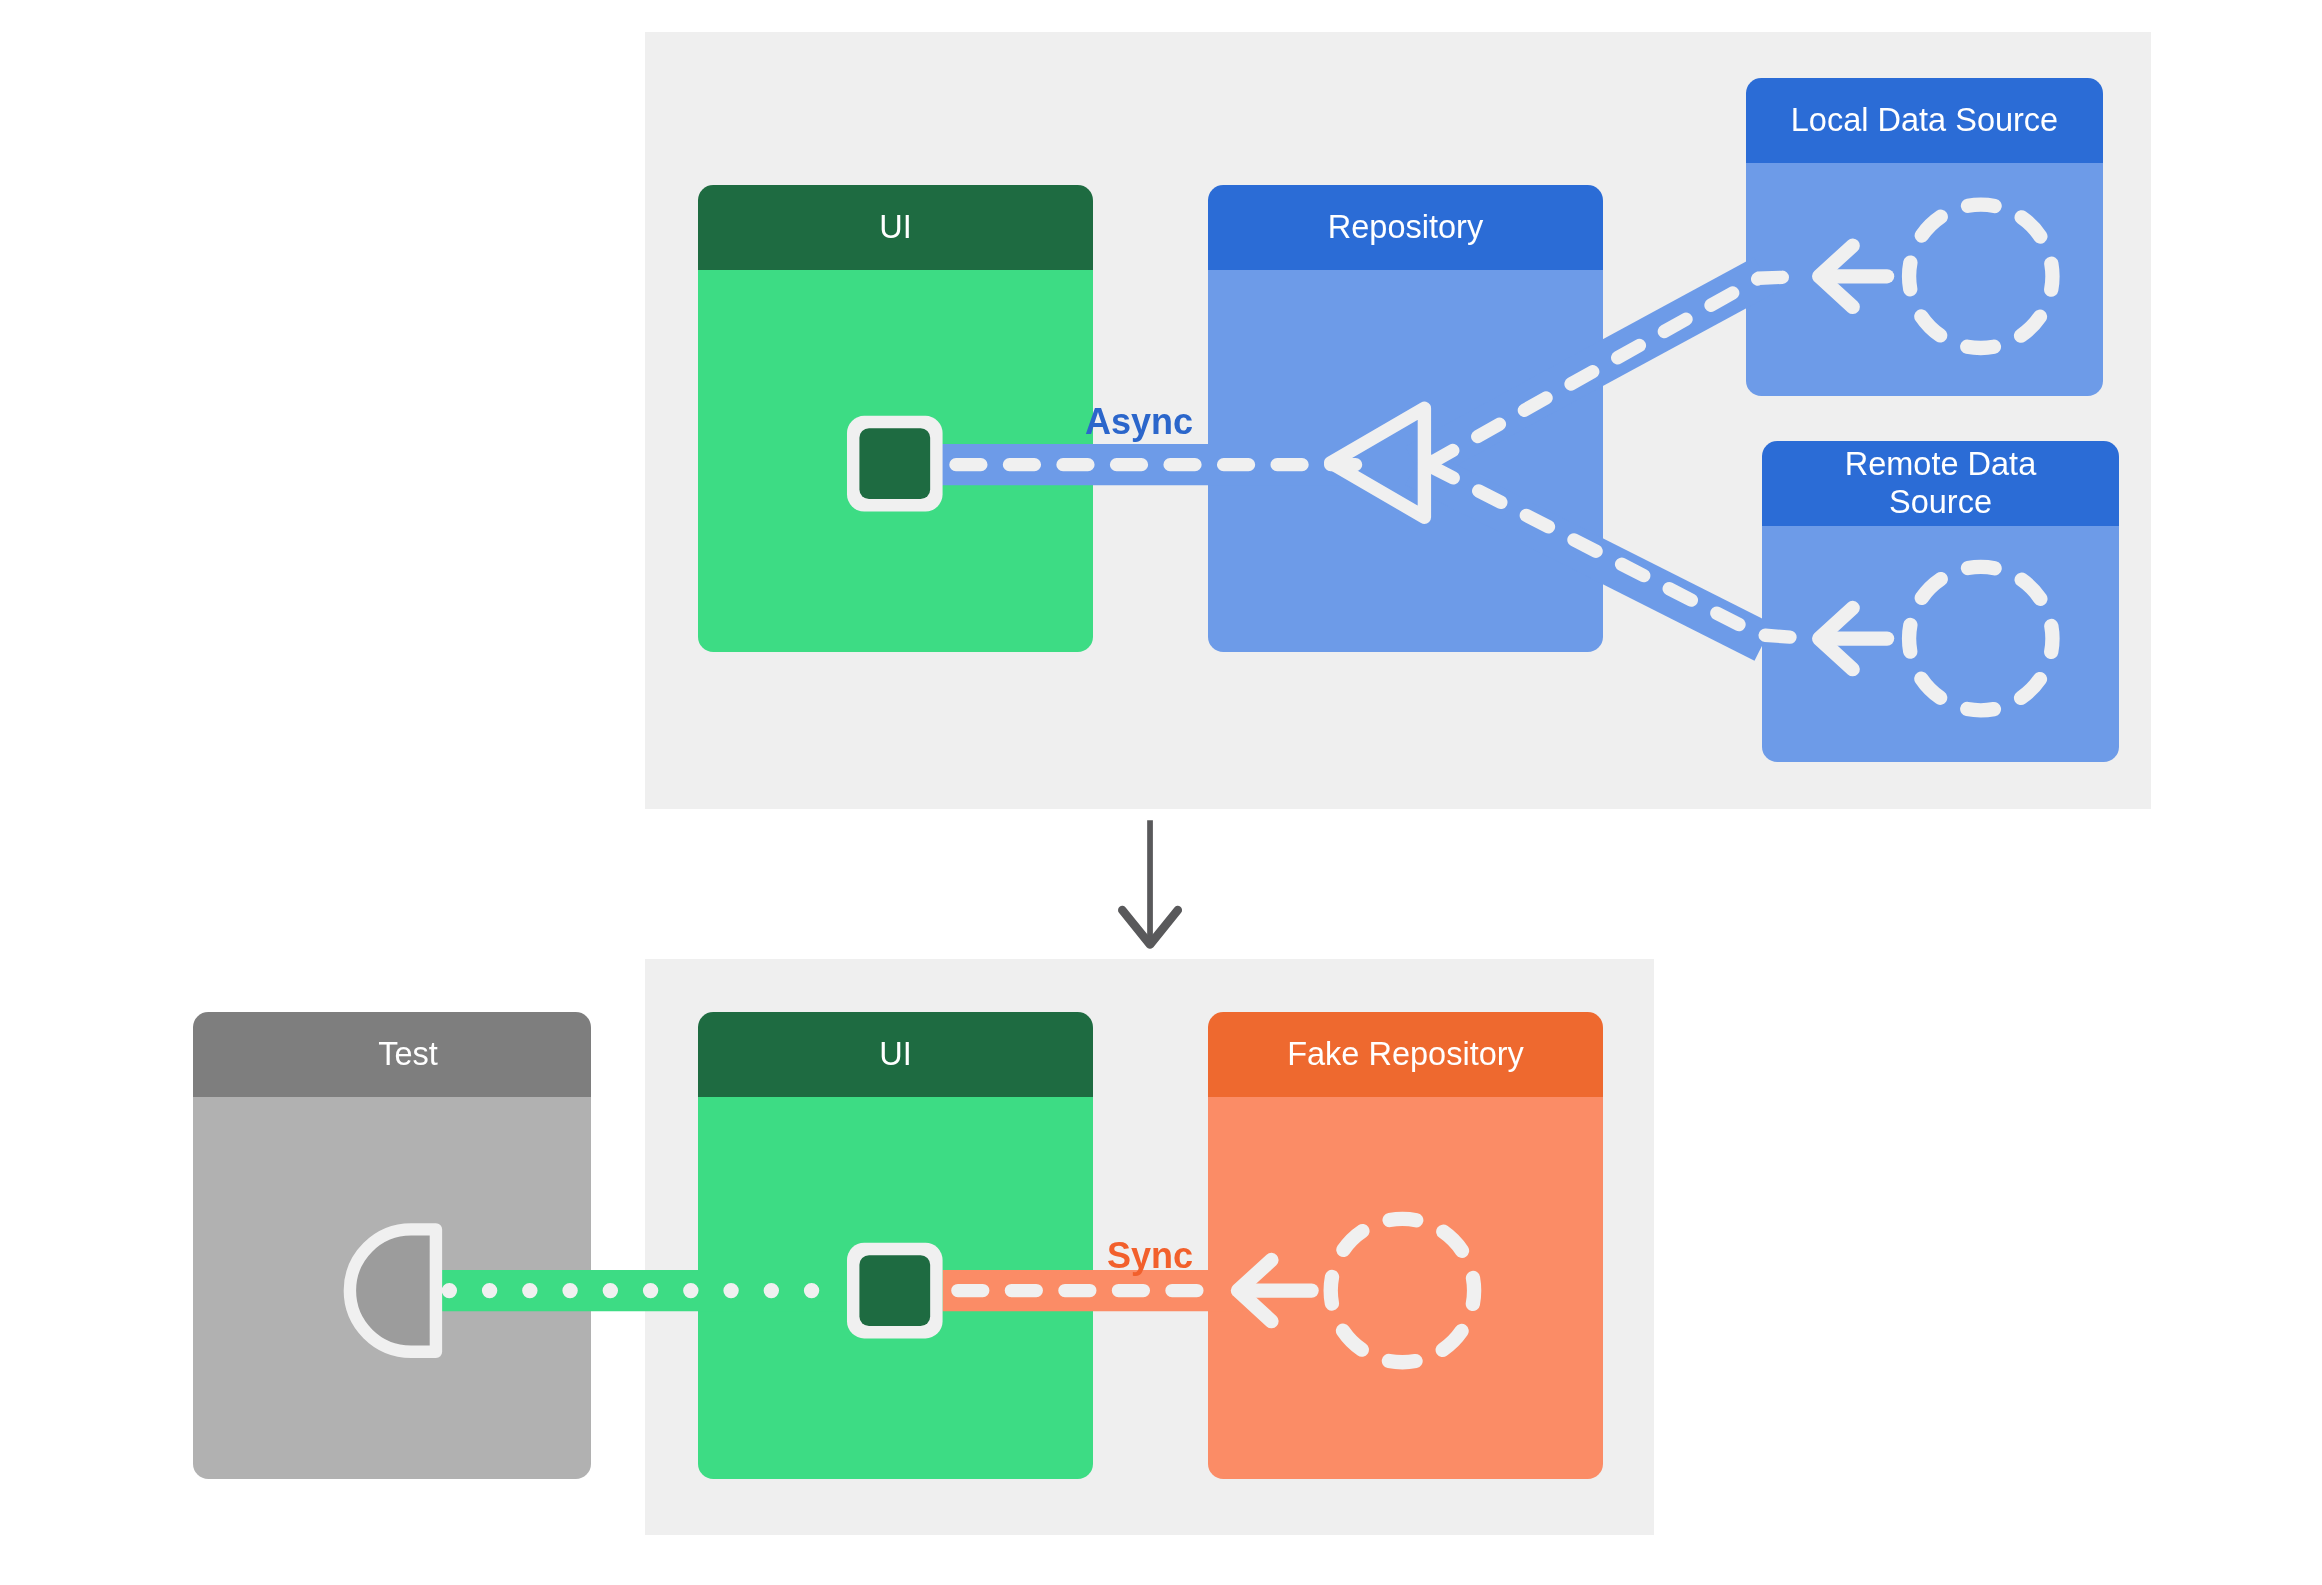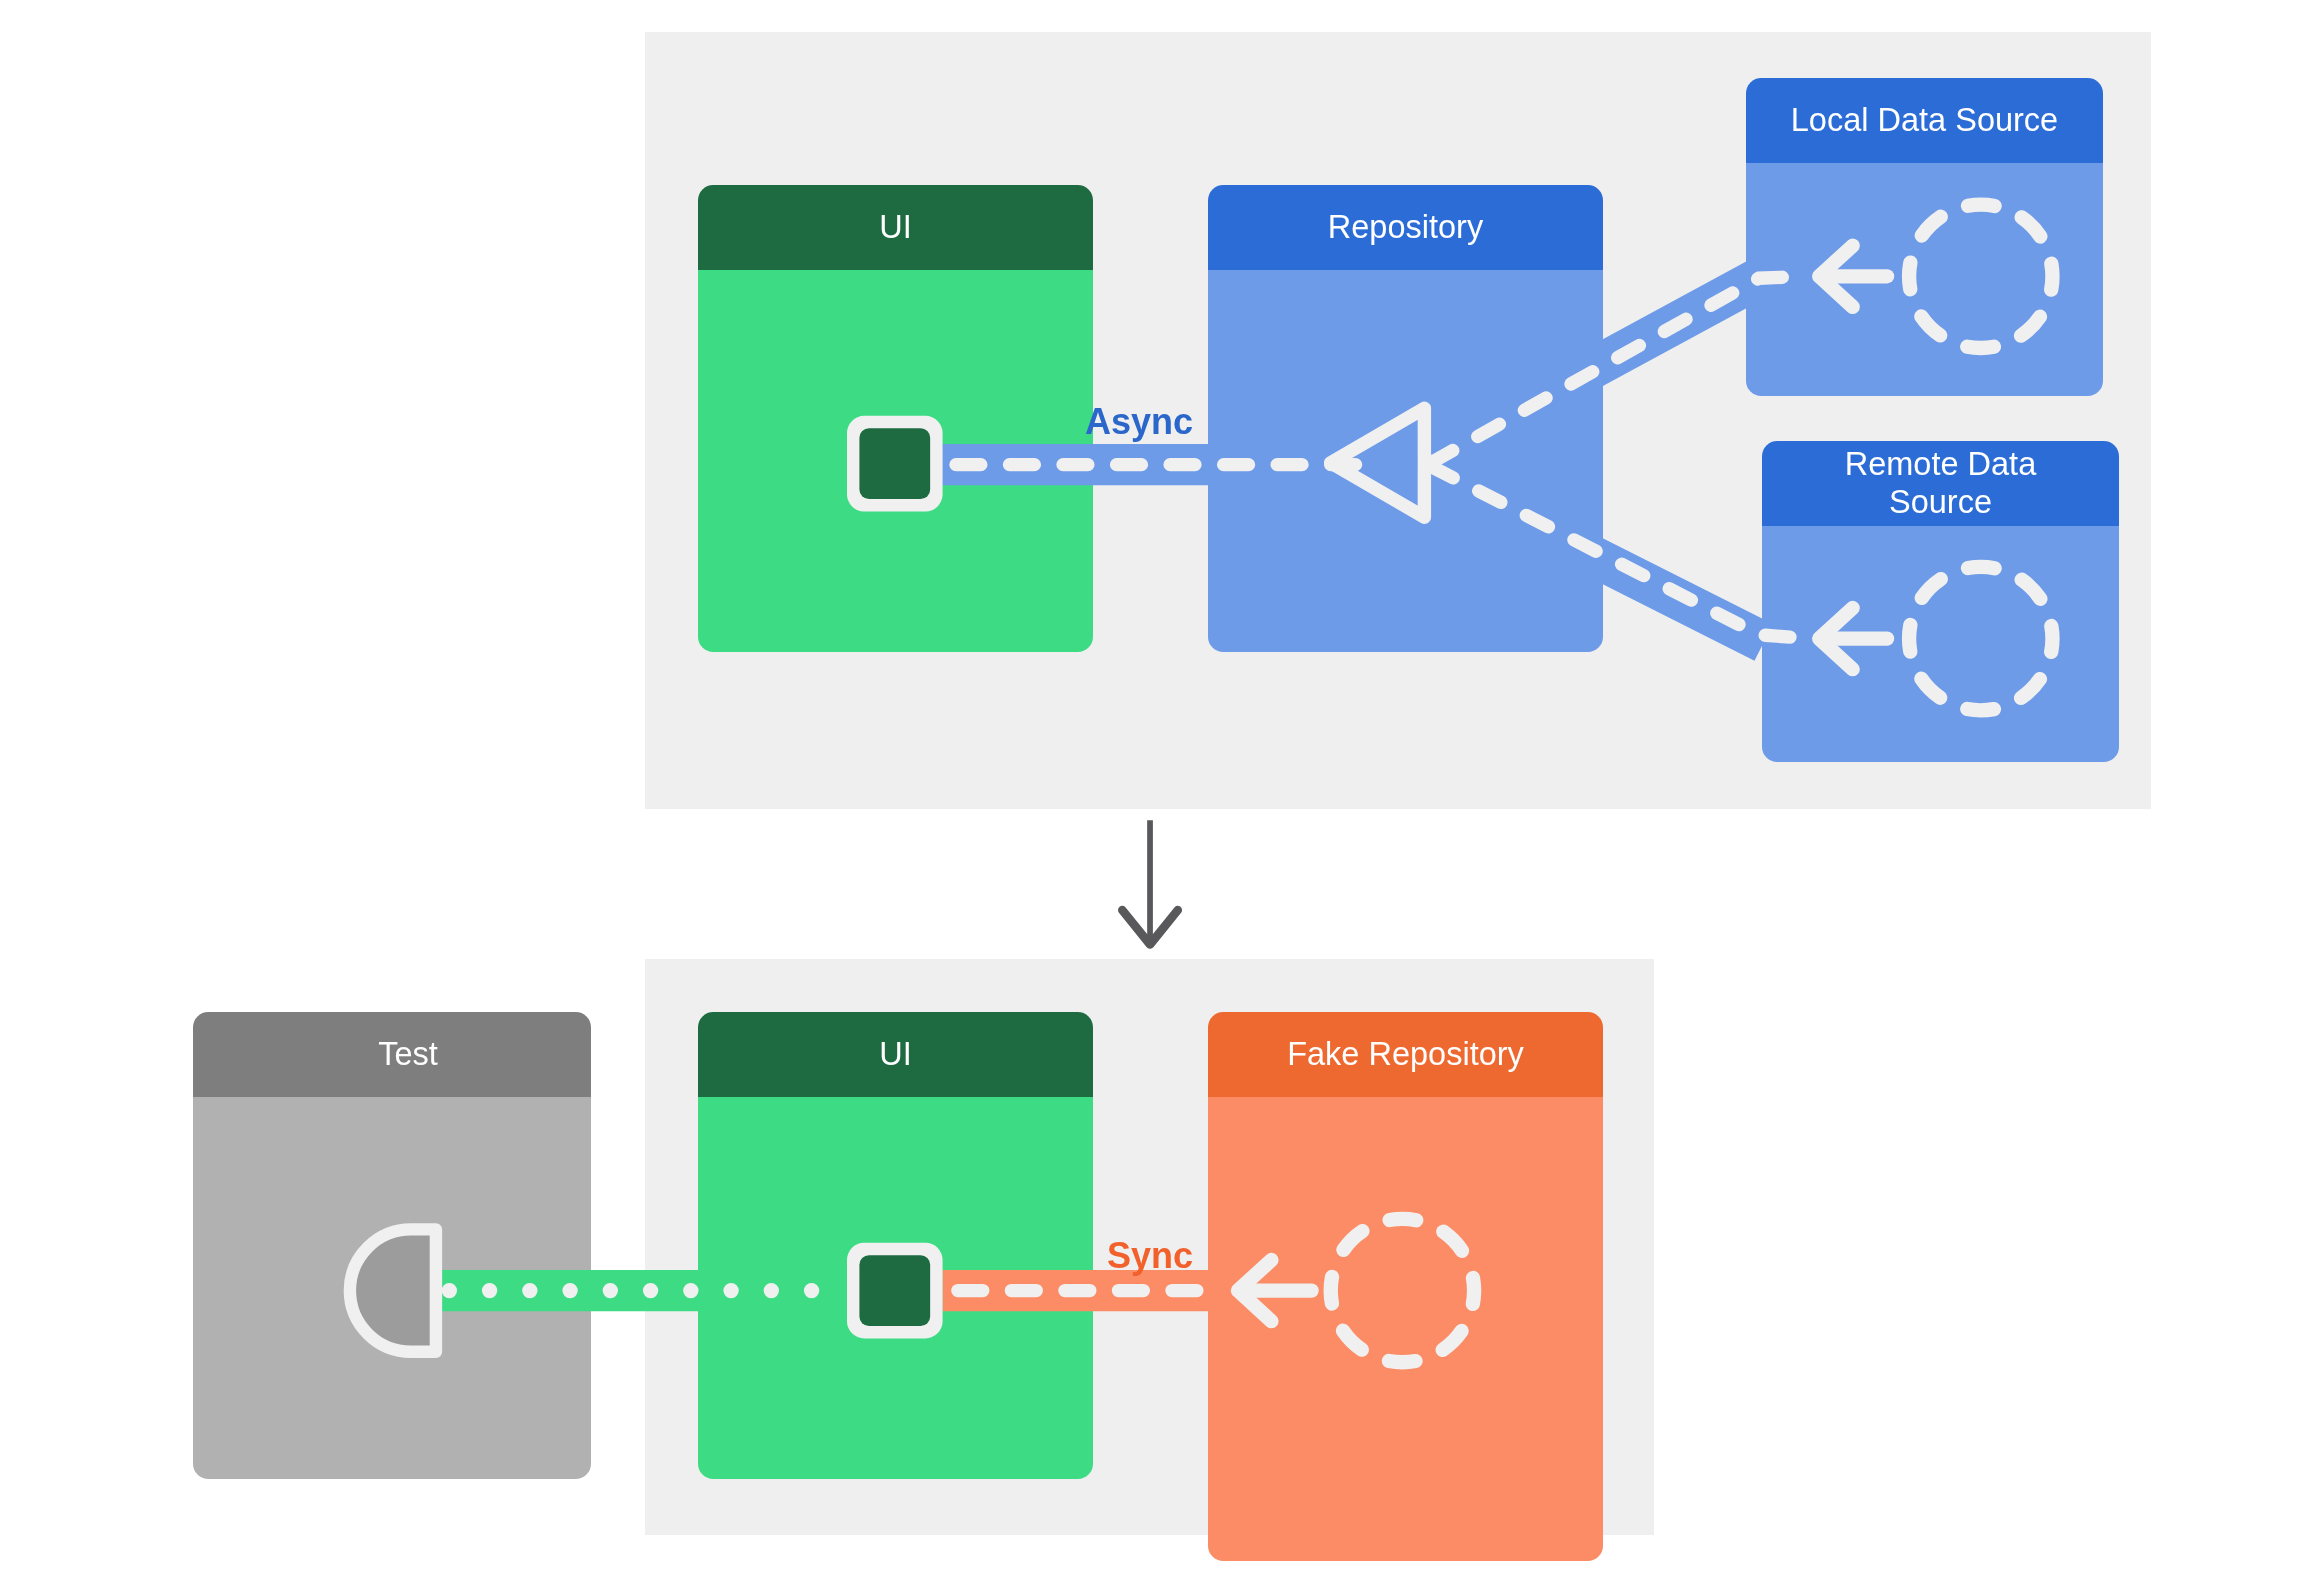--- a/index.html
+++ b/index.html
@@ -32,21 +32,21 @@
   .card.gray   .card-header{background:var(--test-header,#7E7E7E);padding-left:32px;}
   .card.gray   .card-body  {background:var(--test-body,#B1B1B1);}
 
   #card-ui-top, #card-repository {top:185px;width:395px;height:467px;}
   #card-ui-top{left:698px;}
   #card-repository{left:1208px;}
   #card-local-data-source{left:1746px;top:78px;width:357px;height:318px;}
   #card-remote-data-source{left:1762px;top:441px;width:357px;height:321px;}
   #card-test{left:193px;top:1012px;width:398px;height:467px;}
   #card-ui-bottom{left:698px;top:1012px;width:395px;height:467px;}
-  #card-fake-repository{left:1208px;top:1012px;width:395px;height:549px;}
+  #card-fake-repository{left:1208px;top:1012px;width:395px;height:467px;}
 
   #diagram-overlay{position:absolute;left:0;top:0;width:2323px;height:1586px;pointer-events:none;}
 
   .ribbon{fill:none;stroke-width:43px;}
   .ribbon-blue{stroke:var(--blue-body,#6D9BE8);}
   .ribbon-green{stroke:var(--ui-body,#3DDC84);}
   .ribbon-orange{stroke:var(--orange-body,#FB8C66);}
   .dash-line{fill:none;stroke:var(--connector-white,#F0F0F0);stroke-width:14px;
              stroke-linecap:round;stroke-dasharray:26 30;}
   .dot-line{fill:none;stroke:var(--connector-white,#F0F0F0);stroke-width:16px;

